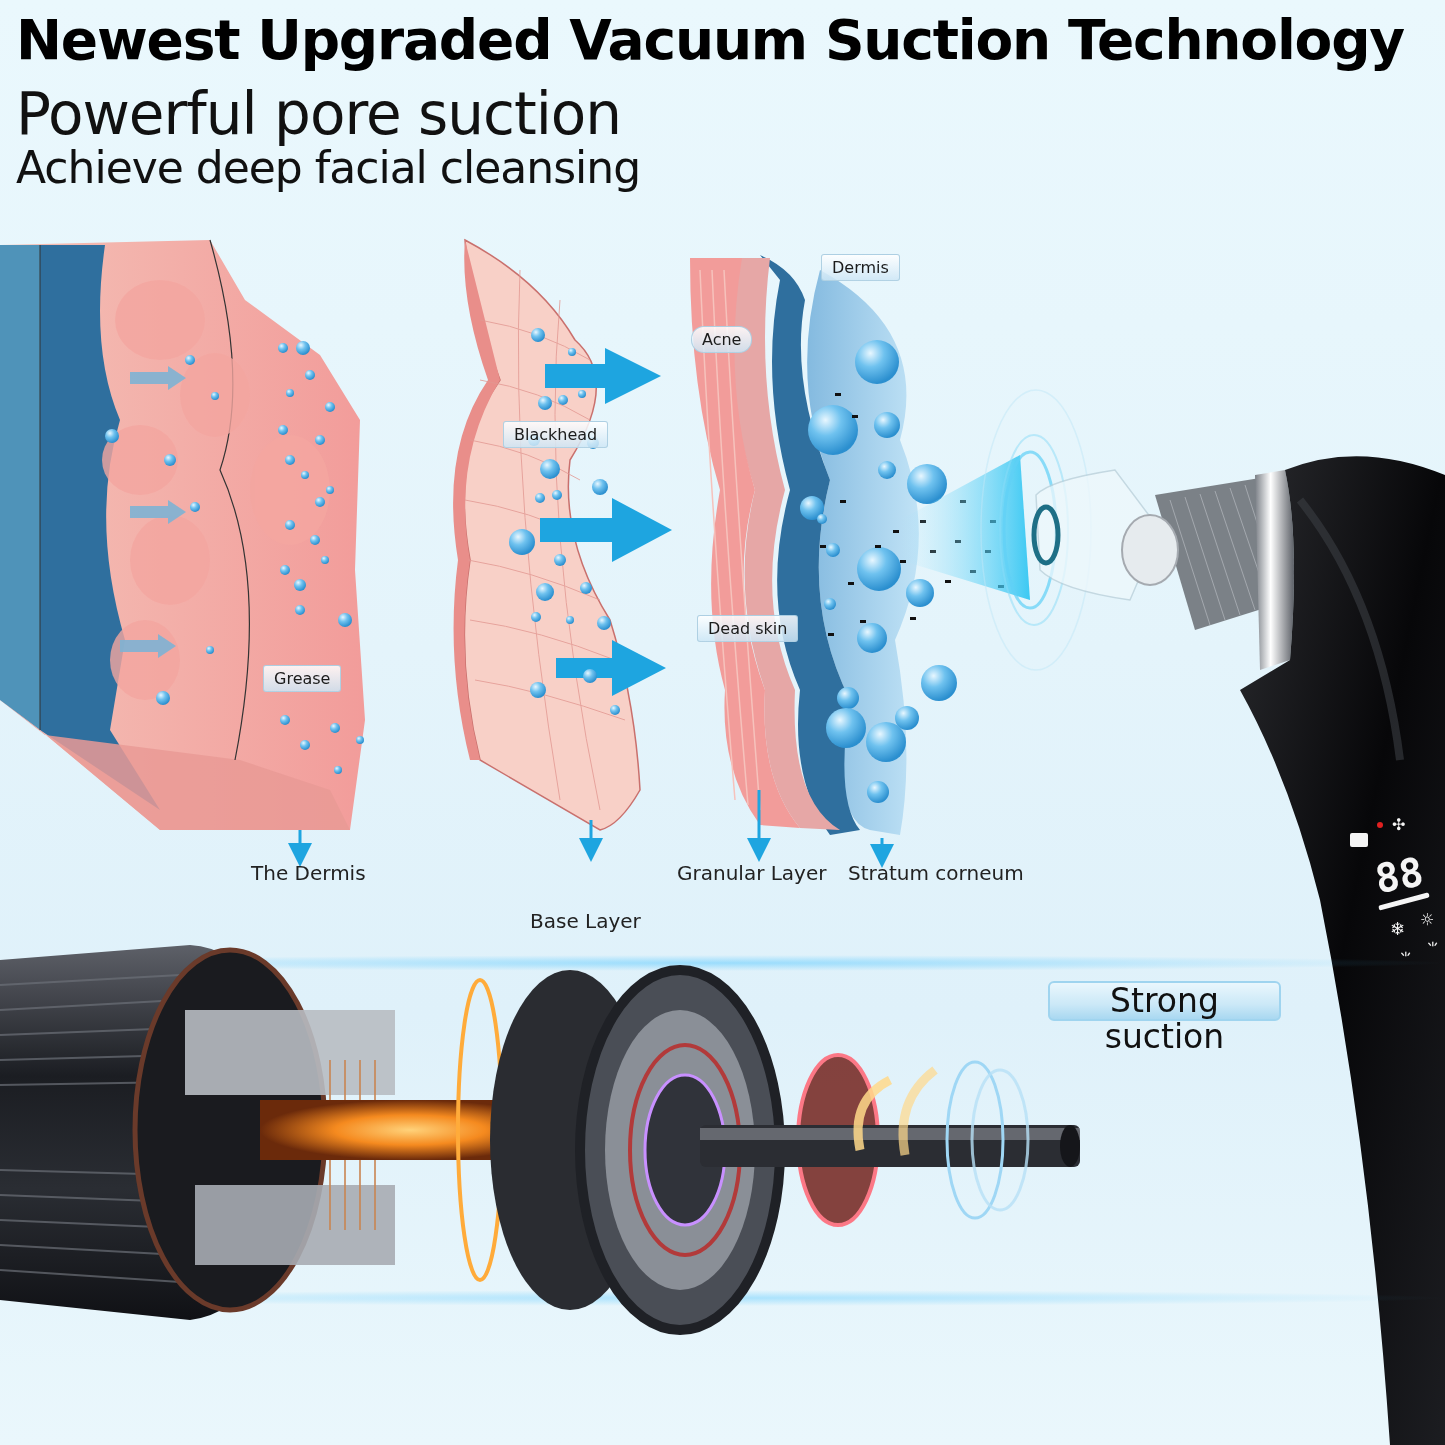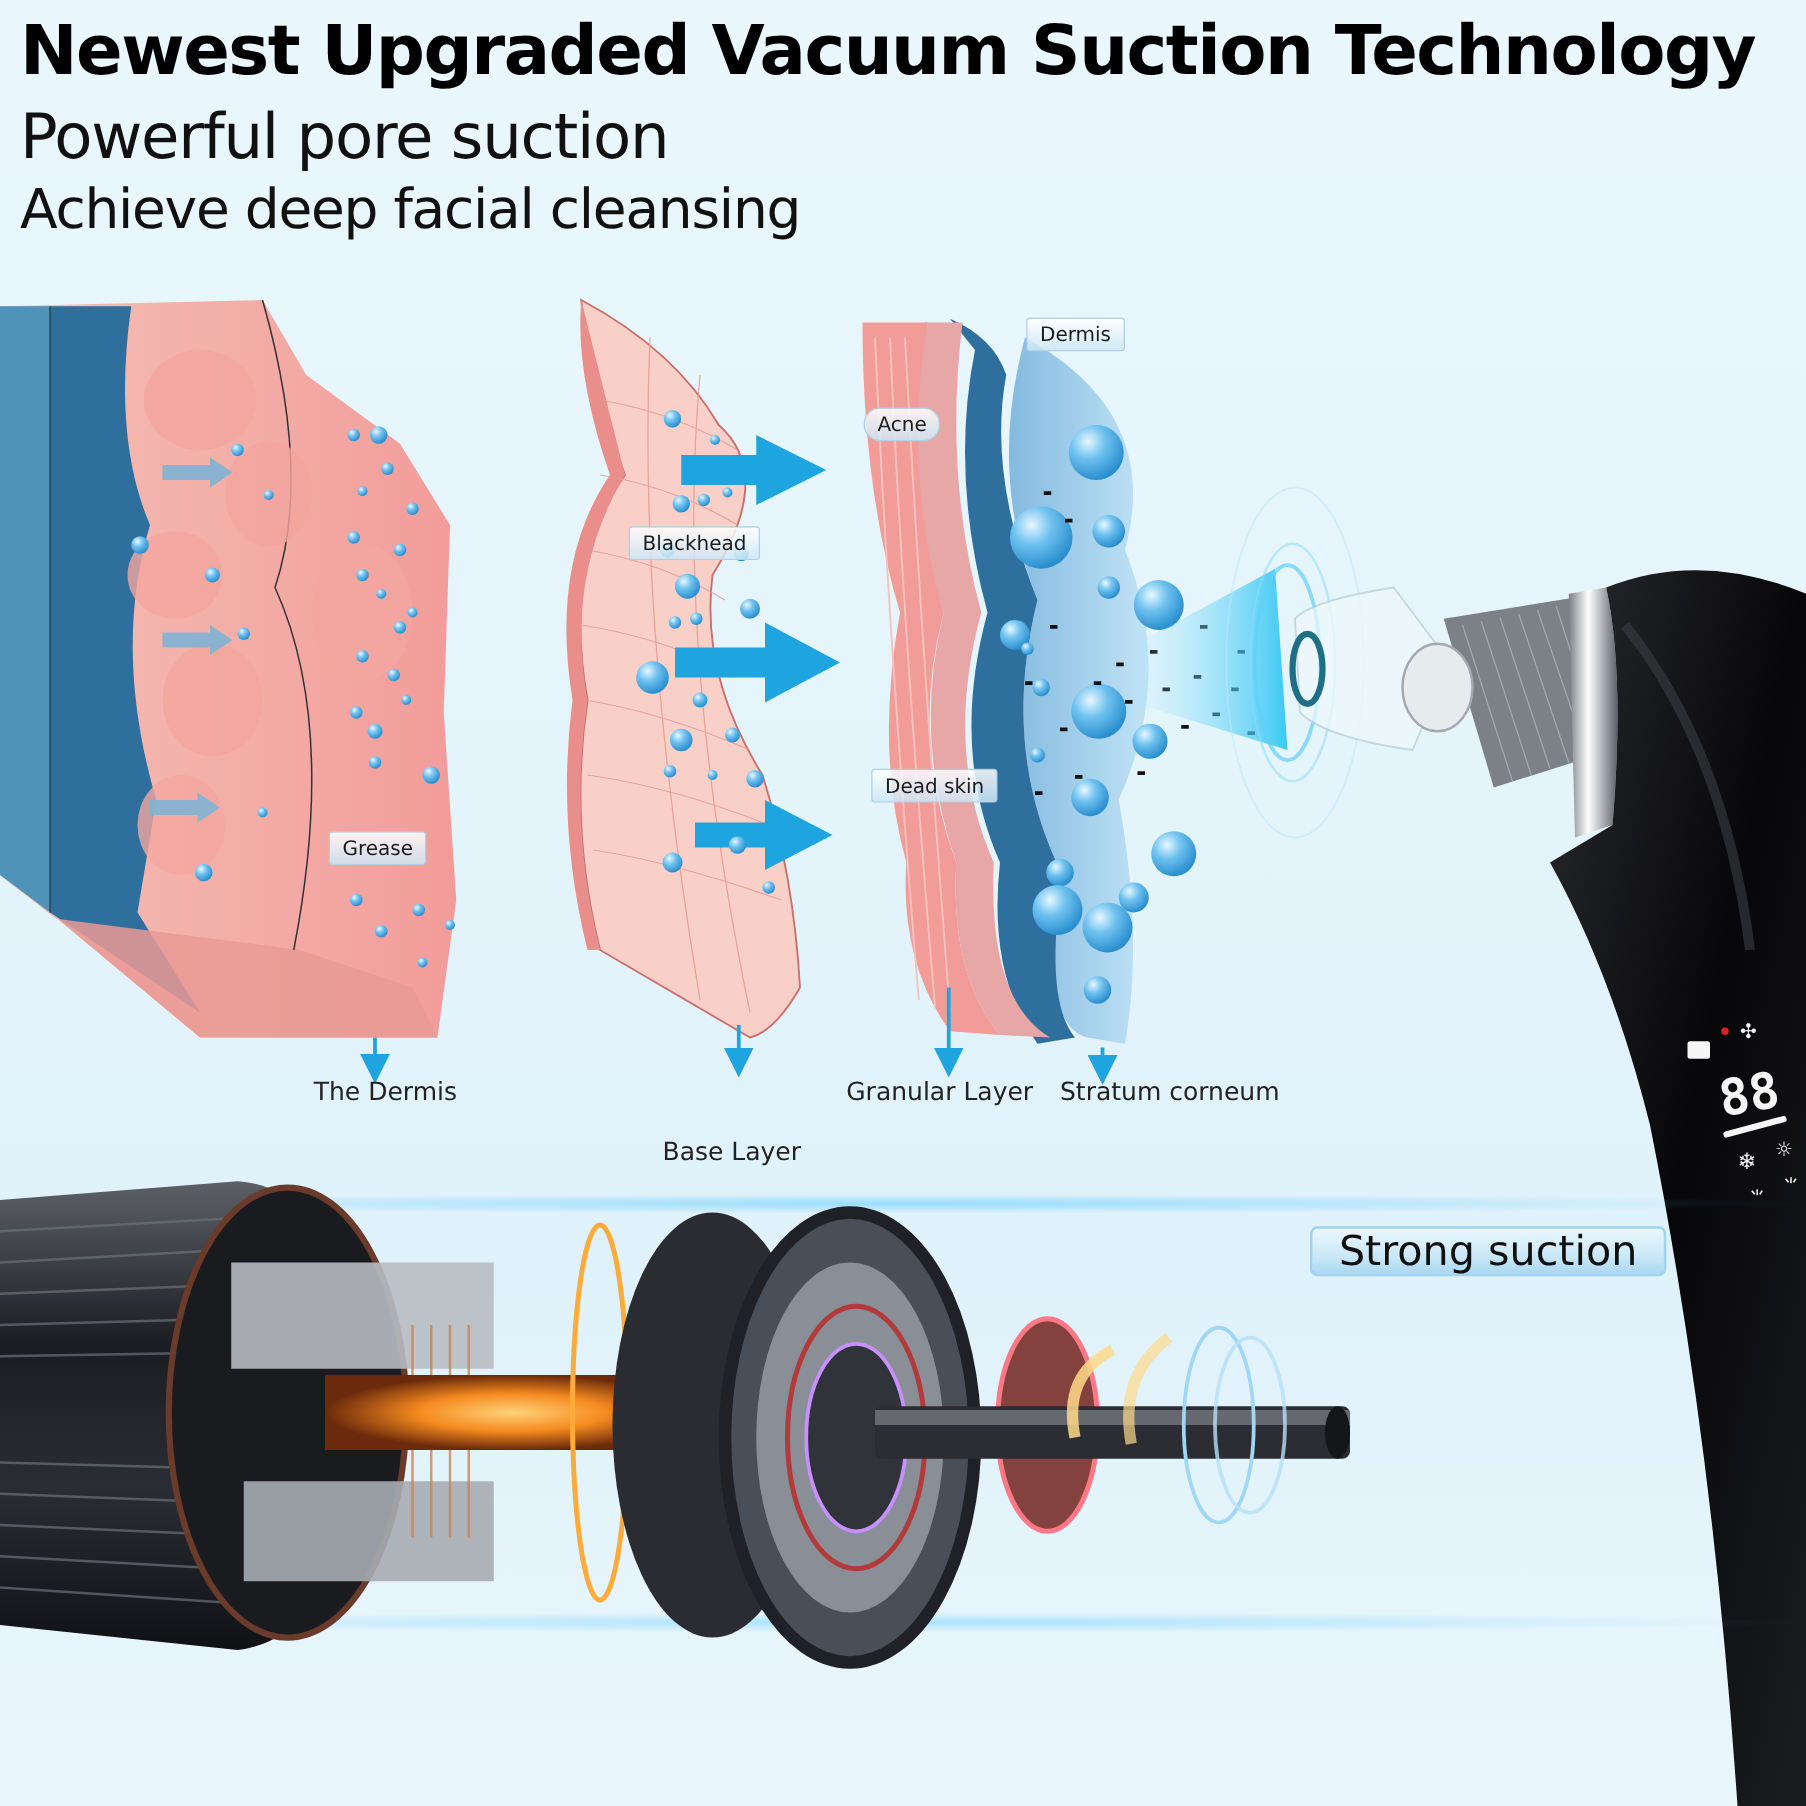--- a/index.html
+++ b/index.html
@@ -1,27 +1,27 @@
 <!DOCTYPE html>
 <html><head>
 <meta charset="utf-8">
 <style>
   html,body{margin:0;padding:0;}
   body{width:1445px;height:1445px;overflow:hidden;position:relative;
     background:linear-gradient(180deg,#eaf8fd 0%,#e4f4fb 45%,#dff1fa 70%,#eaf7fc 100%);
     font-family:"DejaVu Sans","Liberation Sans",sans-serif;color:#111;}
   .headline{position:absolute;left:16px;top:8px;font-size:55px;font-weight:bold;letter-spacing:-1.2px;color:#000;margin:0;white-space:nowrap;}
-  .sub1{position:absolute;left:16px;top:80px;font-size:50px;letter-spacing:-1px;color:#111;margin:0;white-space:nowrap;}
+  .sub1{position:absolute;left:16px;top:80px;font-size:58px;letter-spacing:-1px;color:#111;margin:0;white-space:nowrap;}
   .sub2{position:absolute;left:16px;top:142px;font-size:44px;letter-spacing:-1px;color:#111;margin:0;white-space:nowrap;}
   .art{position:absolute;left:0;top:0;width:1445px;height:1445px;}
   .tag{position:absolute;font-size:16px;color:#1b1b1b;padding:3px 10px;border-radius:3px;
     background:linear-gradient(180deg,rgba(255,255,255,.85),rgba(205,230,245,.85));
     border:1px solid rgba(170,205,225,.9);white-space:nowrap;}
   .caption{position:absolute;font-size:20px;color:#222;white-space:nowrap;}
-  .strong{position:absolute;left:1048px;top:981px;width:285px;height:40px;font-size:33px;color:#111;
+  .strong{position:absolute;left:1048px;top:981px;width:233px;height:40px;font-size:33px;color:#111;
     border-radius:6px;border:2px solid #9fd4ef;box-sizing:border-box;text-align:center;line-height:36px;
     background:linear-gradient(180deg,#eaf7fd 0%,#cbe8f7 60%,#a9d8f1 100%);}
 </style>
 </head>
 <body>
 
 <h1 class="headline">Newest Upgraded Vacuum Suction Technology</h1>
 <p class="sub1">Powerful pore suction</p>
 <p class="sub2">Achieve deep facial cleansing</p>
 

